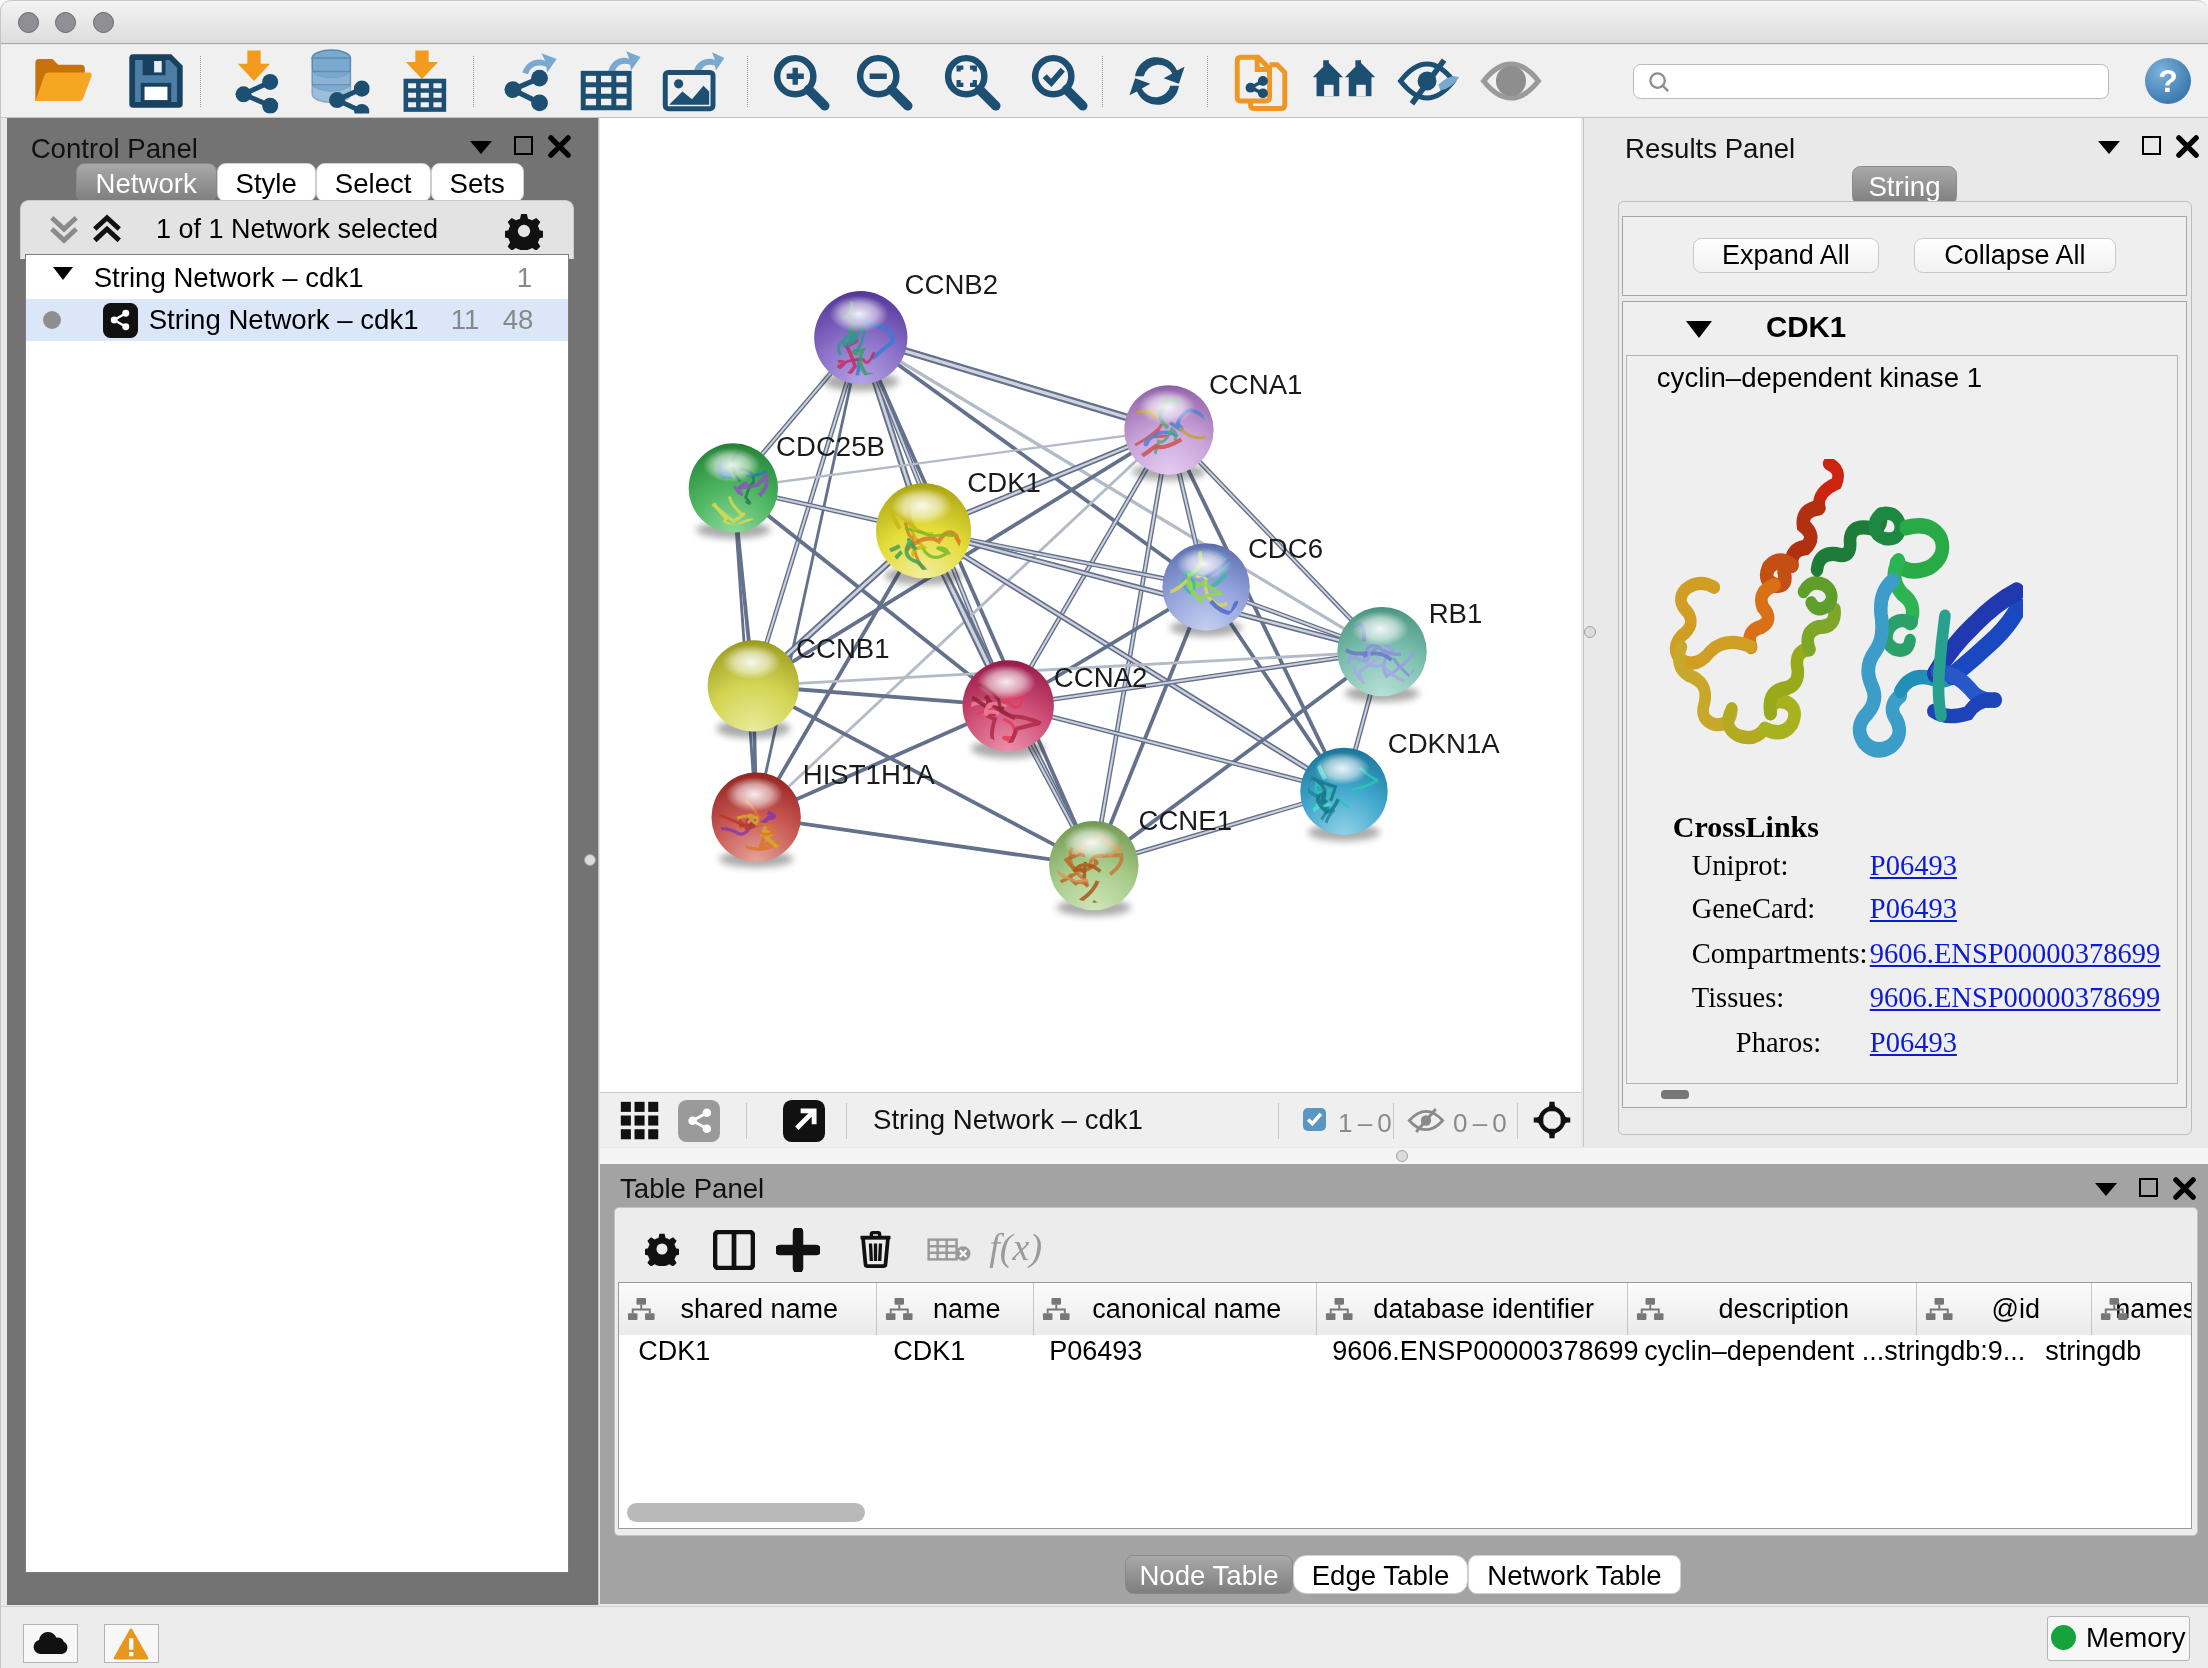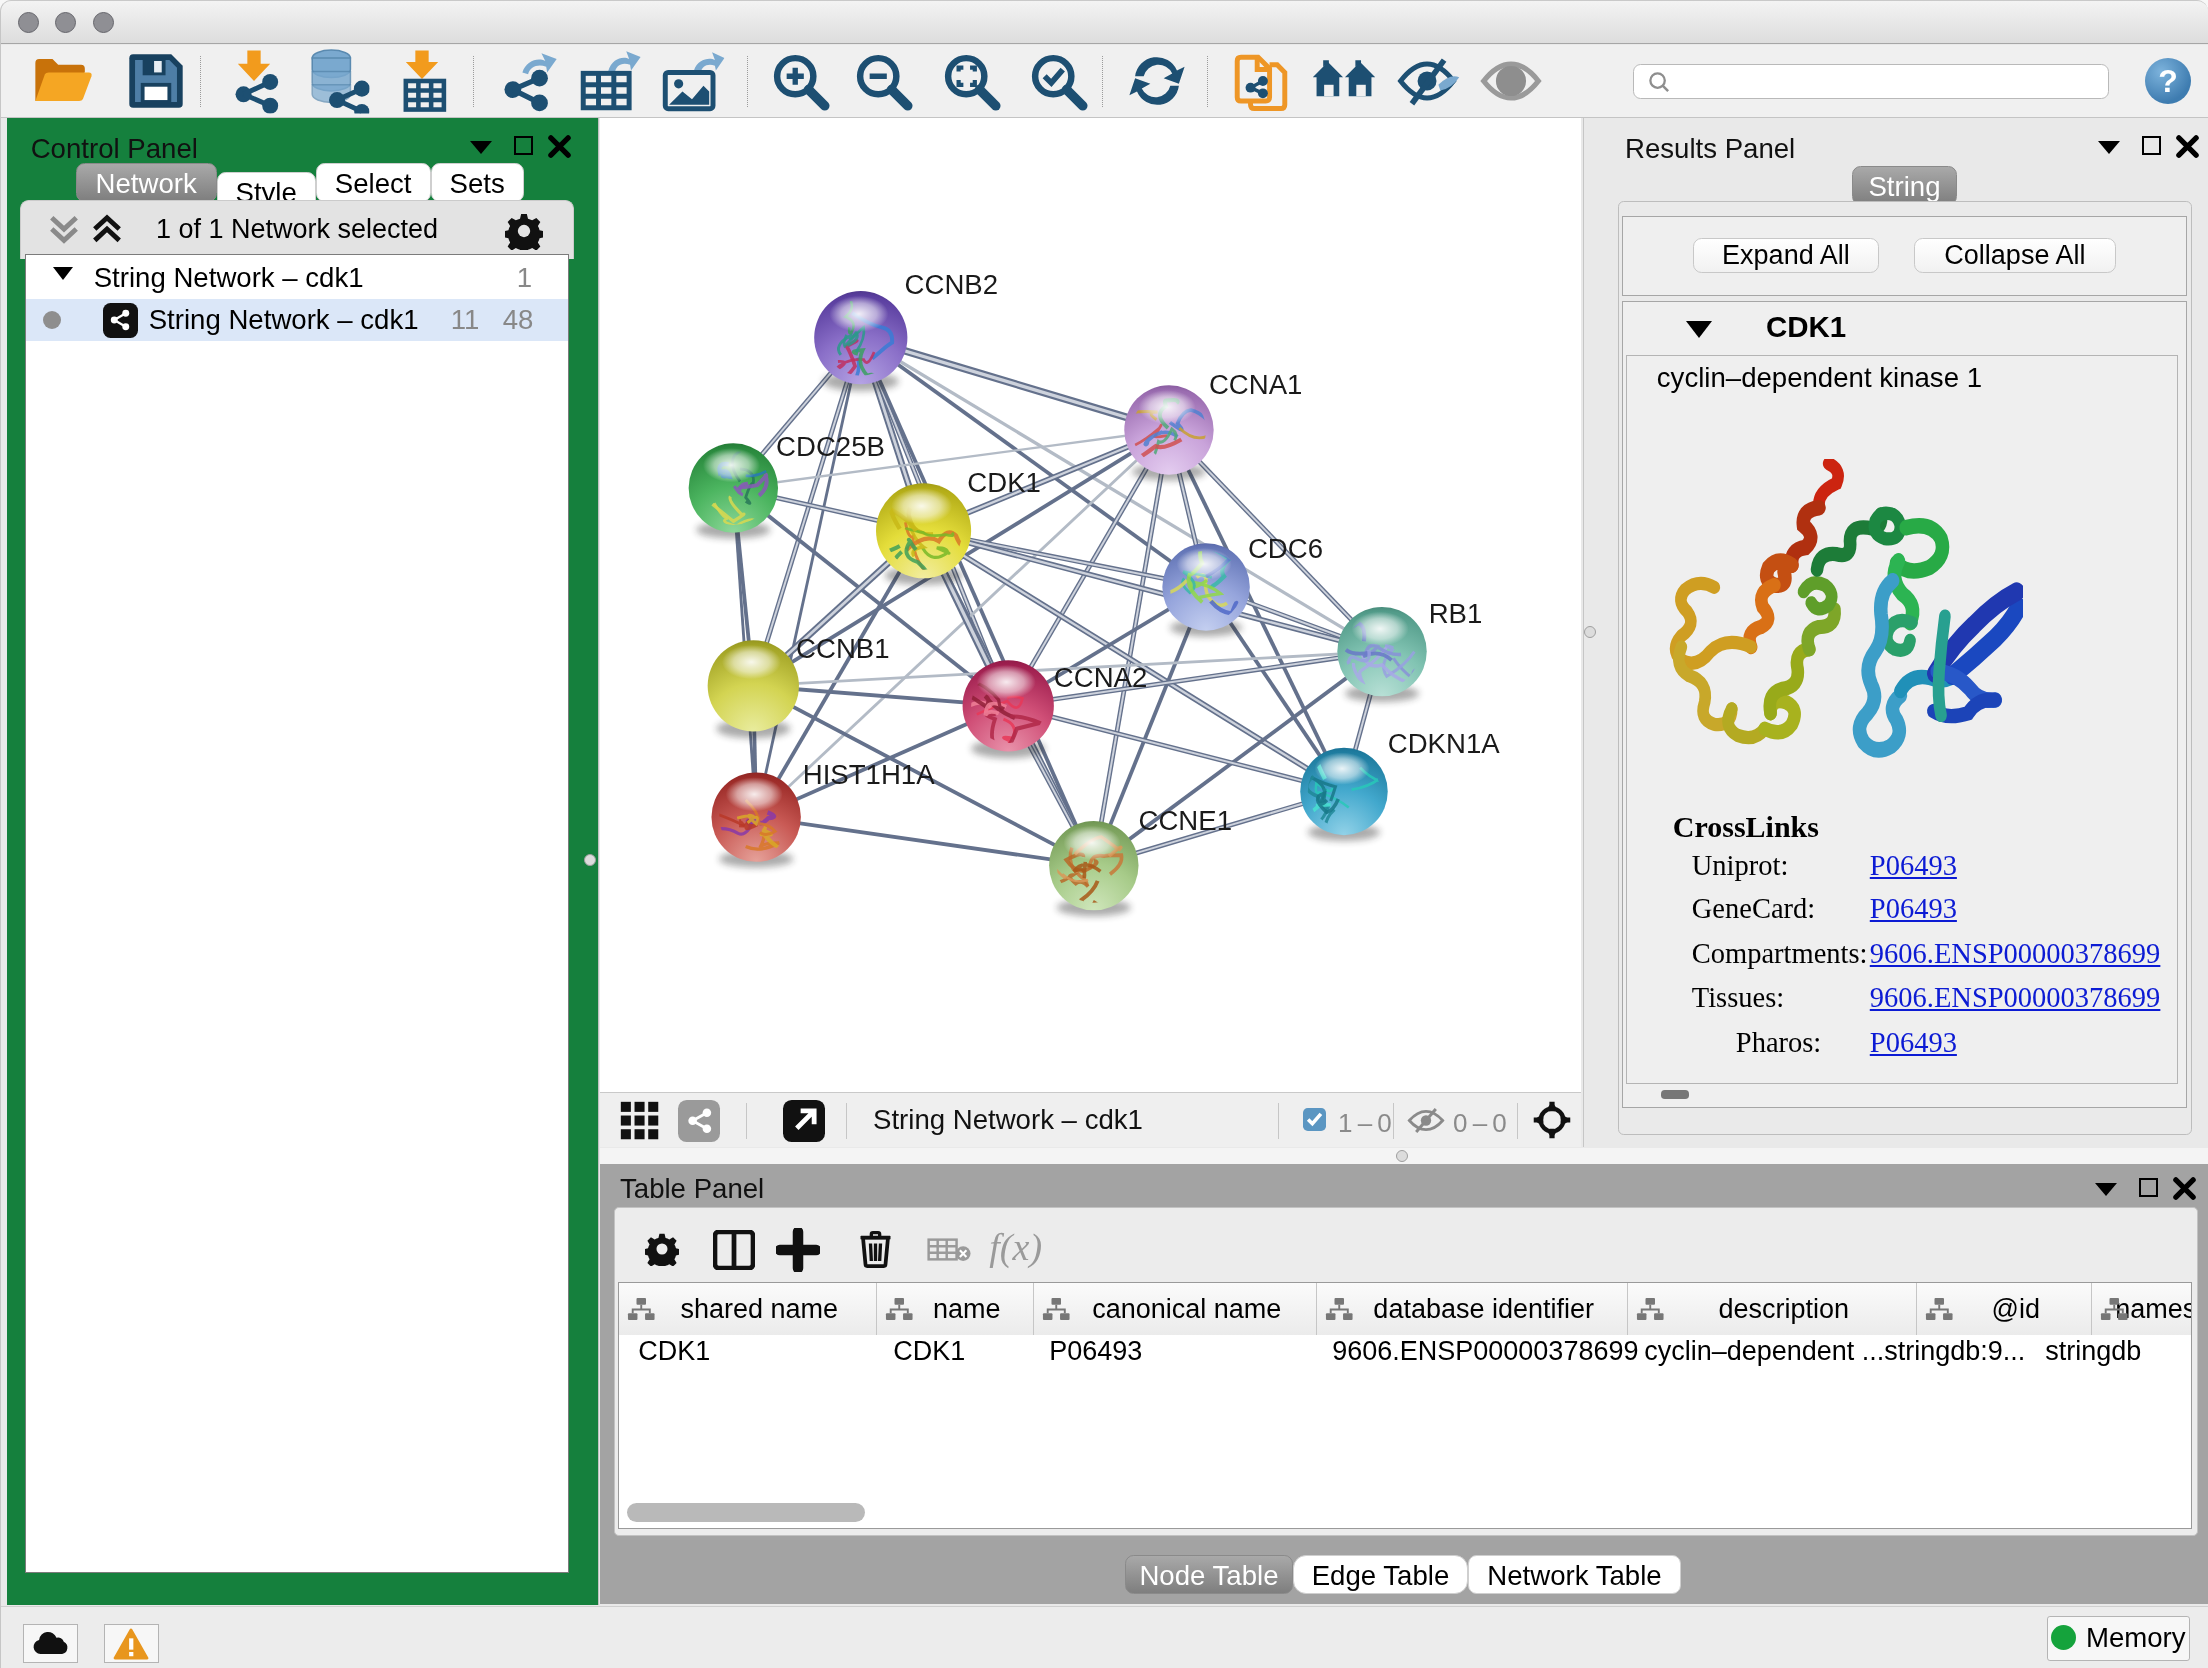--- a/index.html
+++ b/index.html
@@ -16,21 +16,21 @@
 .ticon { position:absolute; top:50%; transform:translate(-50%,-50%); }
 
 #search { position:absolute; left:1632px; top:19px; width:476px; height:35px; background:#fff; border:1.9px solid #b9b9b9; border-radius:7.6px; }
 
 #help { position:absolute; left:2144px; top:13.3px; width:46px; height:46px; border-radius:50%; background:radial-gradient(circle at 35% 30%, #7db3dc, #3e7cb0 70%); color:#fff; font-size:32px; font-weight:bold; text-align:center; line-height:46px; }
 
 .ptitle { font-size:27.6px; color:#111; }
 .tab { position:absolute; height:39px; border-radius:8.6px; background:#fff; border:1px solid #cfcfcf; color:#000; font-size:27.6px; text-align:center; }
 .tab.sel { background:linear-gradient(#a9a9a9,#7e7e7e); color:#fff; border:1px solid #8a8a8a; }
 
-#cpanel { position:absolute; left:5.7px; top:117px; width:592px; height:1487px; background:#15803d; border-right:1.9px solid #c0c0c0; }
+#cpanel { position:absolute; left:5.7px; top:117px; width:592px; height:1487px; background:#737373; border-right:1.9px solid #c0c0c0; }
 #cplist { position:absolute; left:18px; top:136px; width:544px; height:1319px; background:#fff; border:1.9px solid #7b7b7b; }
 #cpgray { position:absolute; left:13.3px; top:82px; width:554px; height:59px; background:#e3e3e3; border:1px solid #cbcbcb; border-radius:8.6px 8.6px 0 0; border-bottom:none; }
 .row2 { position:absolute; left:0; width:100%; height:42px; }
 
 #netview { position:absolute; left:599px; top:117px; width:981px; height:1029px; background:#fff; }
 #netbar { position:absolute; left:0px; bottom:0px; width:100%; height:55px; background:#efefef; border-top:1px solid #c9c9c9; }
 
 #rpanel { position:absolute; left:1582px; top:117px; width:627px; height:1029px; background:#e9e9e9; border-left:1px solid #c6c6c6; }
 #rtabpane { position:absolute; left:34px; top:83px; width:574px; height:934px; background:#eaeaea; border:1.9px solid #bdbdbd; border-radius:5.7px; }
 .rbox { position:absolute; left:2.9px; width:565px; background:#efefef; border:1.9px solid #a6a6a6; }
@@ -194,21 +194,21 @@
   <div id="cpanel">
     <div class="ptitle" style="position:absolute;left:24px;top:15px;">Control Panel</div>
     <div style="position:absolute;left:463px;top:17px;width:105px;height:25px;">
       <span style="position:absolute;left:0;top:5.7px;width:0;height:0;border-left:11.4px solid transparent;border-right:11.4px solid transparent;border-top:13.3px solid #000;"></span>
       <span style="position:absolute;left:44px;top:1px;width:19px;height:19px;border:2.9px solid #000;"></span>
       <svg style="position:absolute;left:78px;top:0px;" width="23" height="23" viewBox="0 0 24 24">
           <path d="M3 3 L21 21 M21 3 L3 21" stroke="#000" stroke-width="5.5" stroke-linecap="round"></path>
         </svg>
     </div>
     <div class="tab sel" style="left:69px;top:45px;width:141px;line-height:39px;">Network</div>
-    <div class="tab" style="left:210px;top:45px;width:99px;line-height:39px;margin-top:9px;">Style</div>
+    <div class="tab" style="left:210px;top:45px;width:99px;line-height:39px;">Style</div>
     <div class="tab" style="left:309px;top:45px;width:115px;line-height:39px;">Select</div>
     <div class="tab" style="left:424px;top:45px;width:93px;line-height:39px;">Sets</div>
     <div id="cpgray">
       <svg style="position:absolute;left:25px;top:13.3px;" width="36" height="32" viewBox="0 0 19 17">
           <g fill="none" stroke="#8a8a8a" stroke-width="2.6">
             <path d="M3 2 L9.5 8 L16 2"></path>
             <path d="M3 8 L9.5 14 L16 8"></path>
           </g>
         </svg>
       <svg style="position:absolute;left:68px;top:13.3px;" width="36" height="32" viewBox="0 0 19 17">

